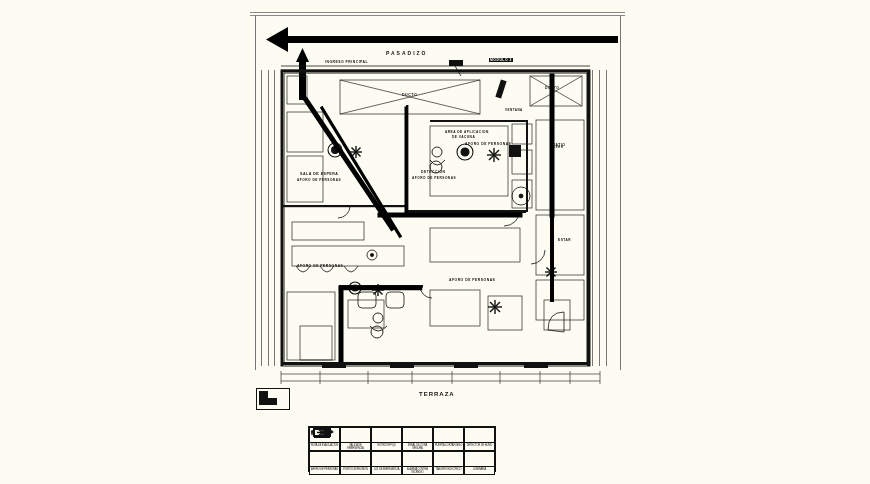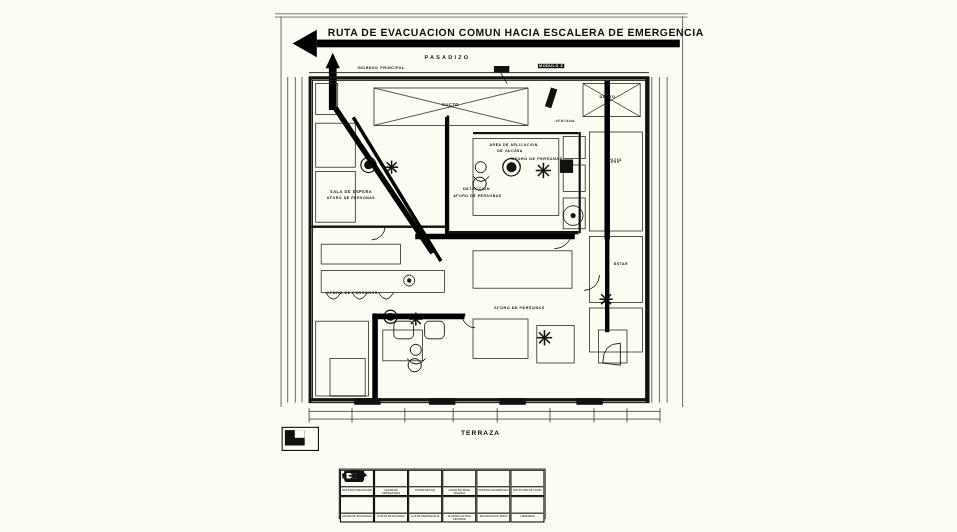--- a/index.html
+++ b/index.html
@@ -32,21 +32,20 @@
   <div class="ln" style="left:255px;top:15px;width:1px;height:355px;background:#777;"></div>
   <div class="ln" style="left:261px;top:70px;width:1px;height:296px;background:#777;"></div>
   <div class="ln" style="left:268px;top:70px;width:1px;height:296px;background:#777;"></div>
   <div class="ln" style="left:274px;top:70px;width:1px;height:296px;background:#777;"></div>
 
   <div class="ln" style="left:592px;top:70px;width:1px;height:296px;background:#777;"></div>
   <div class="ln" style="left:599px;top:70px;width:1px;height:296px;background:#777;"></div>
   <div class="ln" style="left:606px;top:70px;width:1px;height:296px;background:#777;"></div>
   <div class="ln" style="left:620px;top:15px;width:1px;height:355px;background:#777;"></div>
 
-  <div class="lbl" style="left:298px;top:25px;font-size:9.5px;font-weight:bold;color:#111;">RUTA DE EVACUACION COMUN HACIA ESCALERA DE EMERGENCIA</div>
 
   <svg width="870" height="484">
 
     <g>
       <rect x="288" y="36" width="330" height="7" fill="#000"></rect>
       <polygon points="288,27 288,52 266,39.5" fill="#000"></polygon>
     </g>
 
     <g>
       <rect x="299" y="60" width="7" height="40" fill="#000"></rect>

